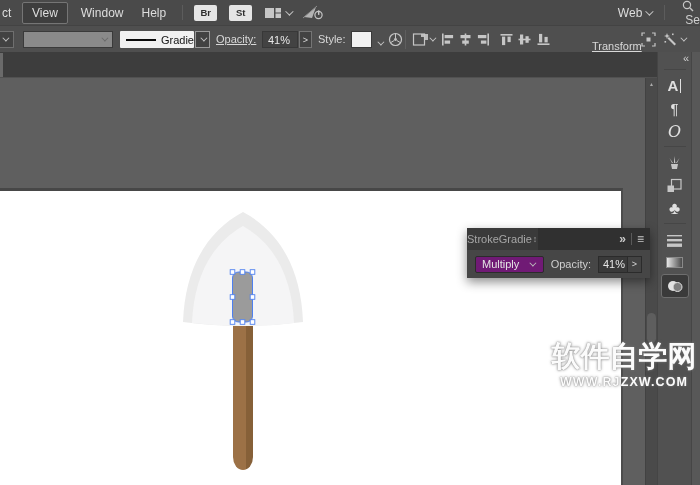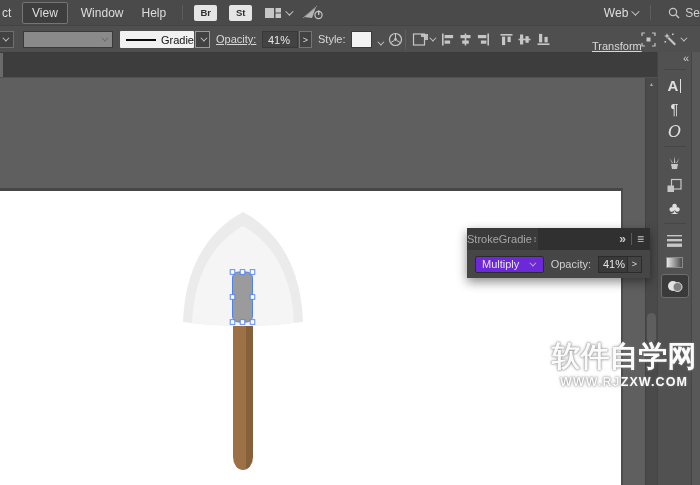--- a/index.html
+++ b/index.html
@@ -15,21 +15,21 @@
   .menu-item{padding:3px 9px;cursor:default;}
   .menu-item.active{border:1px solid #757575;background:#3E3E3E;border-radius:2px;margin-left:6px;}
   .vsep{width:1px;height:15px;background:#3A3A3A;border-right:1px solid #5c5c5c;margin:0 7px;}
   .badge{width:23px;height:16px;background:#e5e5e5;color:#2F2F2F;font-weight:bold;font-size:9.5px;
          display:flex;align-items:center;justify-content:center;border-radius:2px;margin-left:12px;}
   .chev{display:inline-block;width:6px;height:6px;border-right:1.6px solid #C6C6C6;
         border-bottom:1.6px solid #C6C6C6;transform:rotate(45deg) translateY(-2px);margin:0 3px;}
   .chev.small{width:5px;height:5px;}
   .mb-icon{margin-left:12px;display:flex;align-items:center;}
   .spacer{flex:1;}
-  .search-wrap{display:flex;align-items:flex-start;margin-left:8px;overflow:hidden;}
+  .search-wrap{display:flex;align-items:flex-start;margin-left:8px;overflow:hidden;flex-direction:column;}
 
   
   .controlbar{position:absolute;left:0;top:25px;width:700px;height:27px;background:#4F4F4F;
               border-top:1px solid #434343;font-size:11px;color:#D8D8D8;}
   .cb{position:absolute;}
   .boxed{border:1px solid #6F6F6F;background:#424242;display:flex;align-items:center;justify-content:center;}
   .swatch-big{left:23px;top:5px;width:90px;height:17px;background:#8A8A8A;border:1px solid #3A3A3A;
               display:flex;align-items:center;justify-content:flex-end;padding-right:3px;}
   .swatch-big .chev{border-color:#6A6A6A;}
   .basic-box{left:120px;top:5px;width:74px;height:17px;background:#F1F1F1;display:flex;align-items:center;
@@ -81,21 +81,21 @@
   .panel{position:absolute;left:467px;top:228px;width:183px;z-index:30;
          box-shadow:0 4px 10px rgba(0,0,0,0.45);font-size:11px;}
   .panel-tabs{height:22px;background:#3A3A3A;display:flex;align-items:stretch;color:#A6A6A6;}
   .ptab{display:flex;align-items:center;padding:0 0;}
   .ptab.active{background:#464646;color:#F2F2F2;font-weight:bold;padding:0 8px;}
   .tab-cycle{display:flex;align-items:center;font-size:9px;color:#9A9A9A;padding:0 1px;}
   .panel-tabs-right{flex:1;background:#303030;display:flex;align-items:center;justify-content:flex-end;
                     gap:5px;padding-right:6px;color:#C9C9C9;}
   .panel-body{height:28px;background:#464646;display:flex;align-items:center;padding:0 8px;gap:7px;
               color:#CFCFCF;}
-  .blend-select{width:80px;height:17px;background:#6d28d9;border:1px solid #2B2B2B;border-radius:2px;
+  .blend-select{width:80px;height:17px;background:#701a75;border:1px solid #2B2B2B;border-radius:2px;
                 display:flex;align-items:center;justify-content:space-between;padding:0 6px;color:#E4E4E4;}
   .pfield{width:30px;height:17px;background:#393939;border:1px solid #2B2B2B;color:#E6E6E6;
           display:flex;align-items:center;padding-left:4px;}
   .pbtn{width:14px;height:17px;background:#434343;border:1px solid #2B2B2B;border-left:none;color:#D8D8D8;
         display:flex;align-items:center;justify-content:center;font-size:9px;}
 
   
   .watermark{position:absolute;left:546px;top:341px;width:156px;z-index:50;text-align:center;
              color:#FBFBFB;text-shadow:0 0 3px rgba(125,125,125,0.9),0 0 1px rgba(110,110,110,0.9);}
   .wm-title{font-size:29px;font-weight:bold;letter-spacing:0px;line-height:1.1;}

